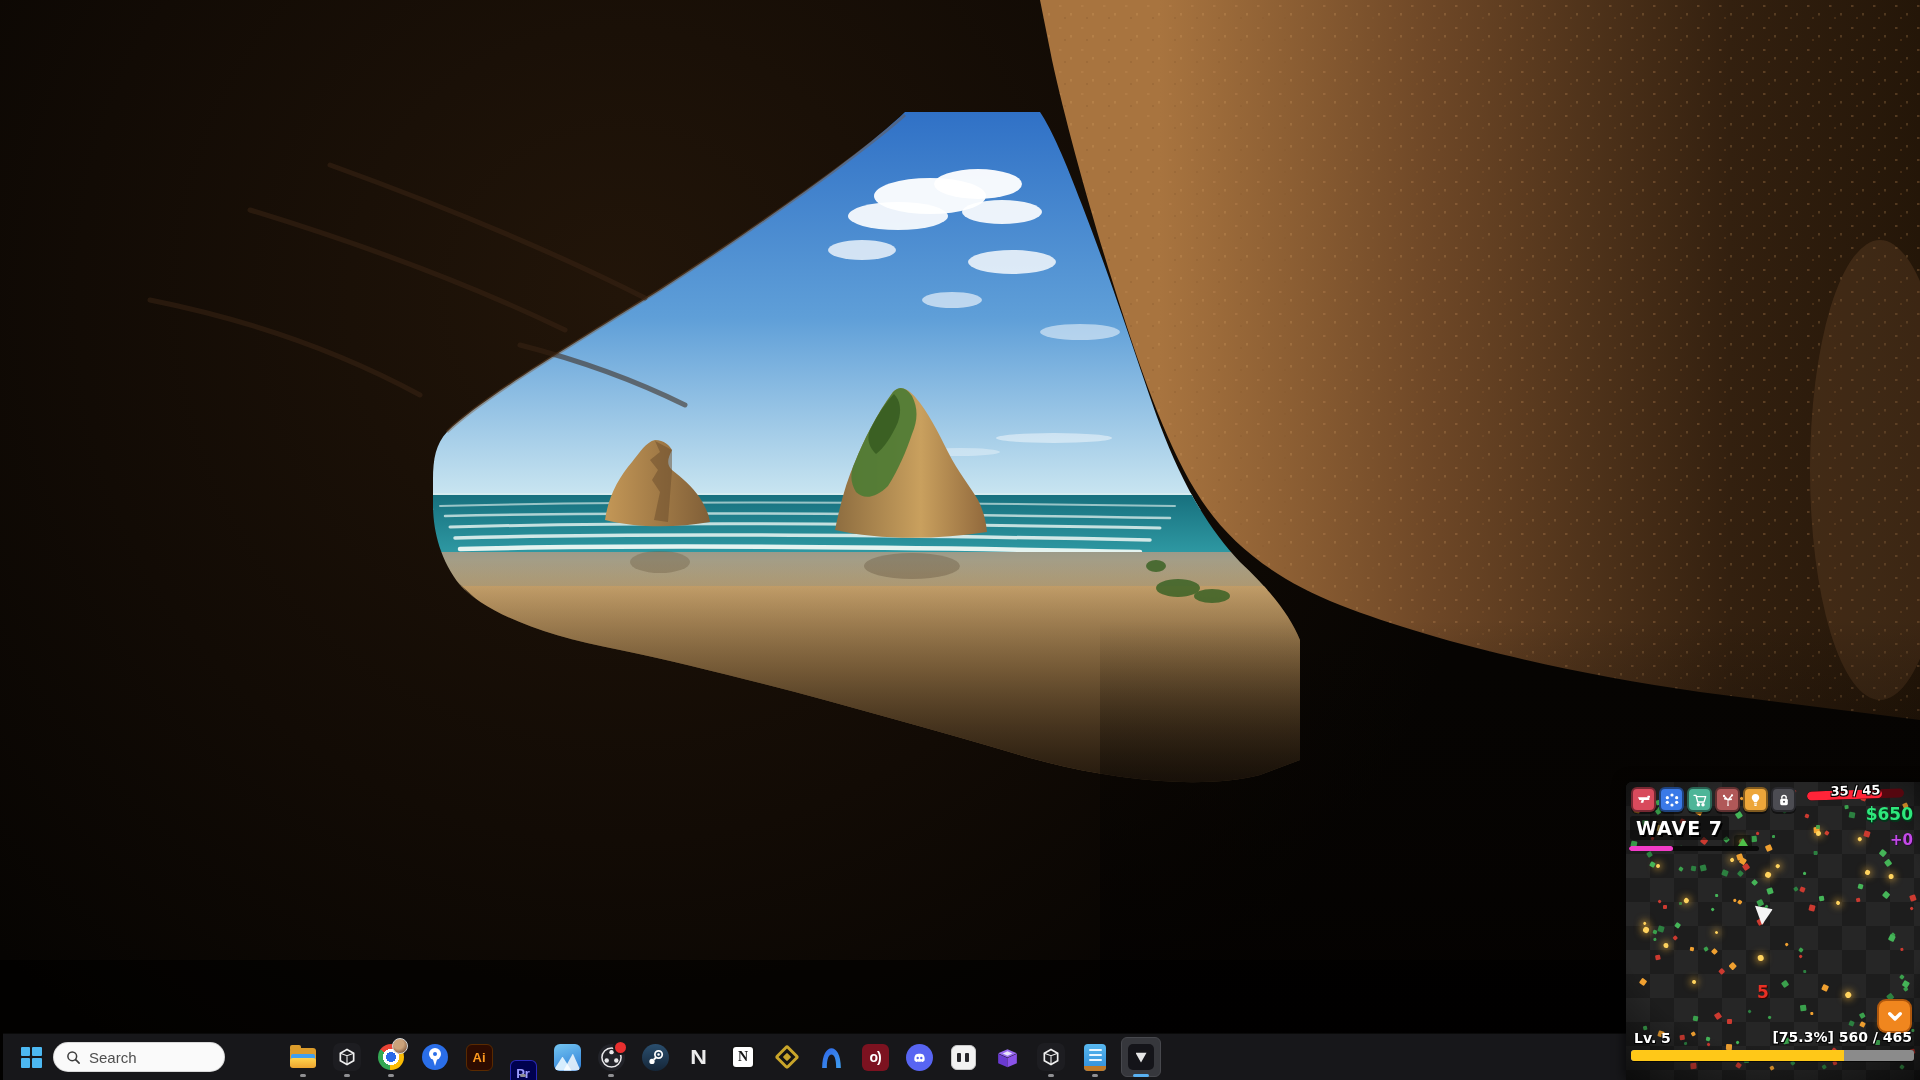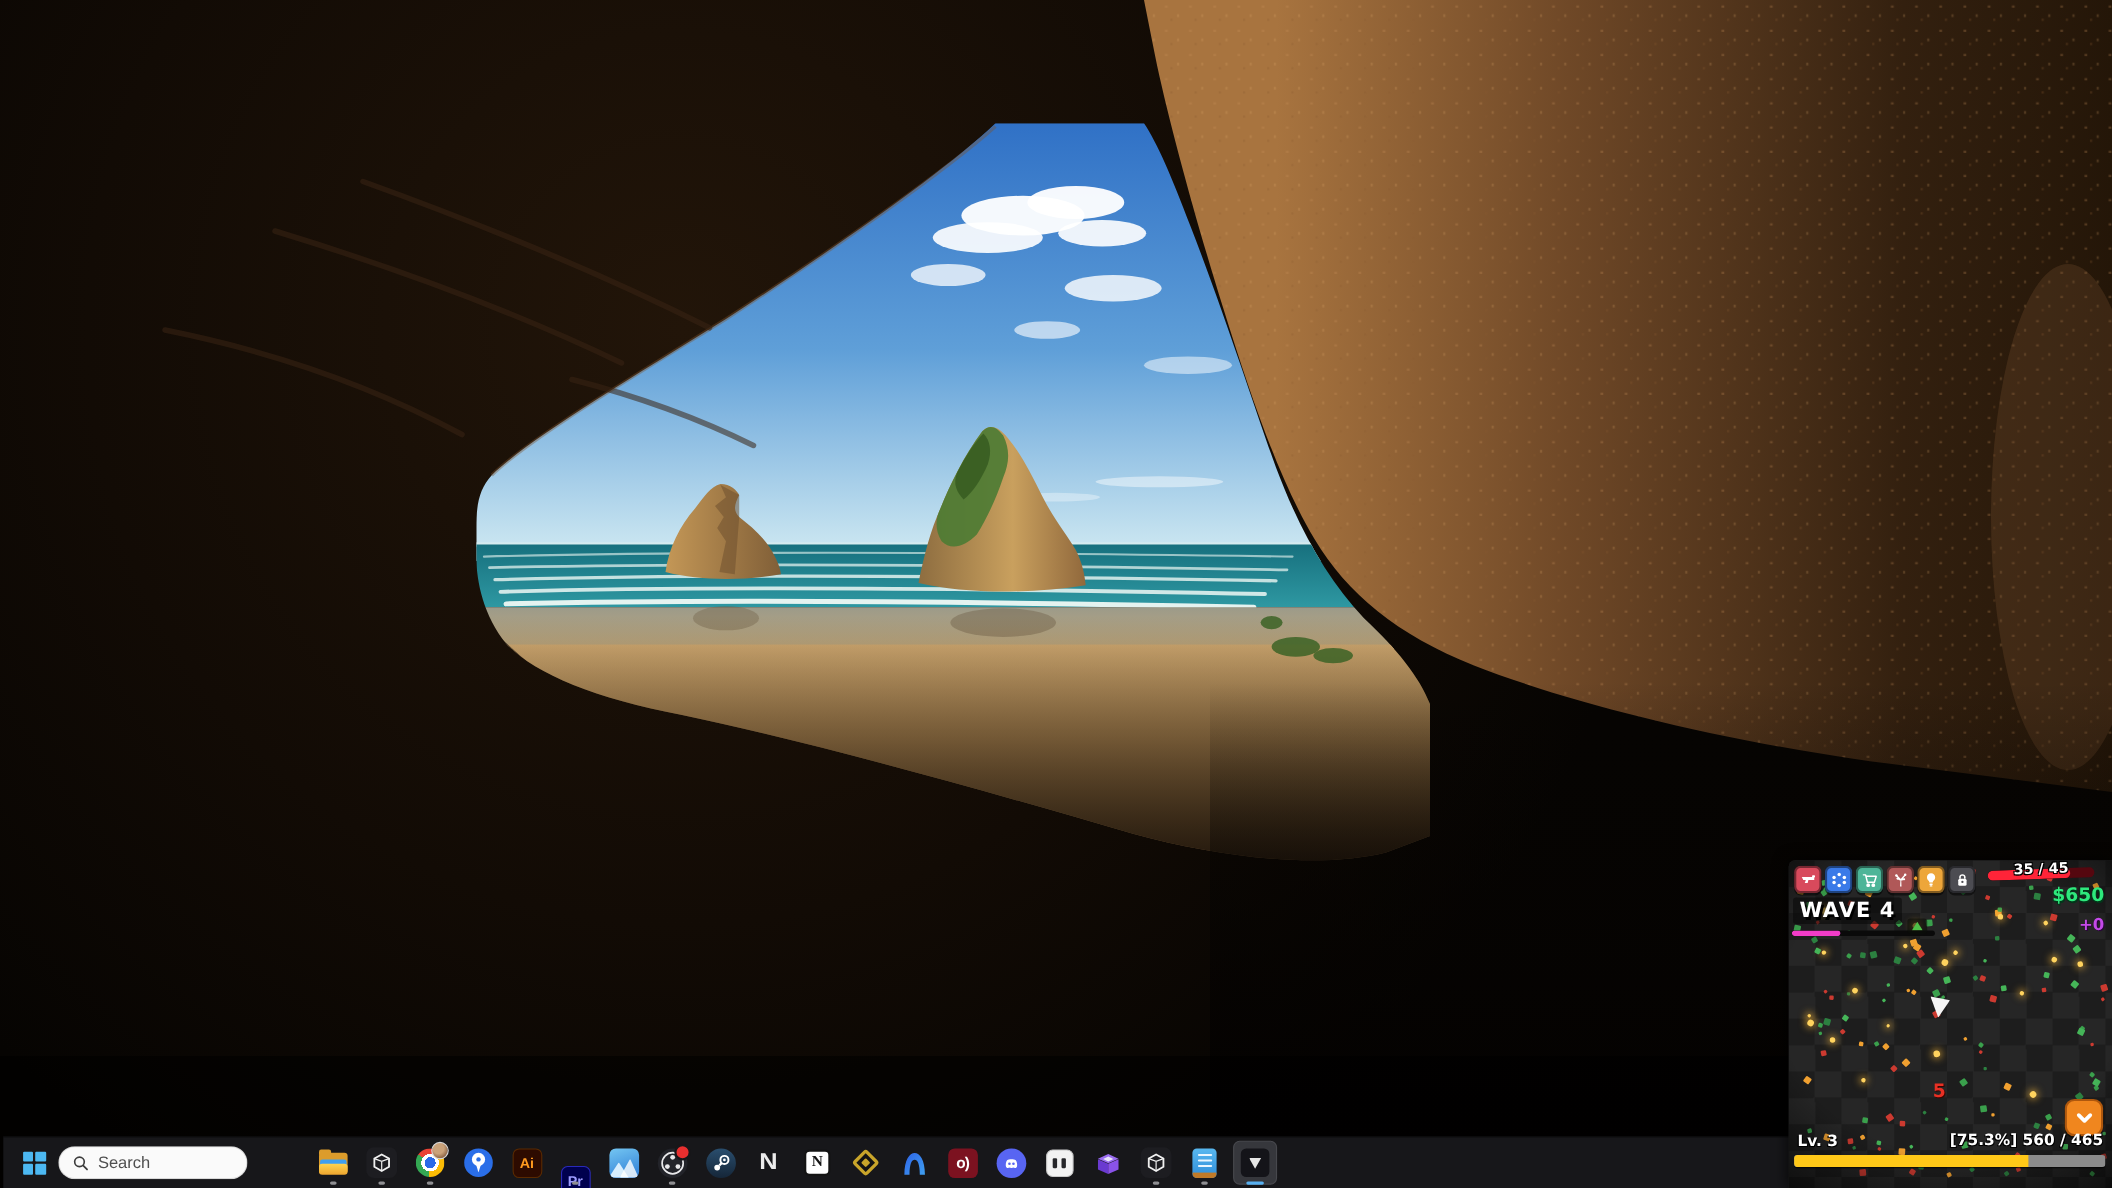--- a/index.html
+++ b/index.html
@@ -689,38 +689,38 @@
       </div>
 
       <div class="gm-health">
         <div class="gm-health-fill" style="width: 77.8%; background: rgb(255, 36, 56);"></div>
       </div>
       <div class="gm-health-label">35 / 45</div>
 
       <div class="gm-money" style="color: rgb(46, 232, 124);">$650</div>
       <div class="gm-bonus" style="color: rgb(196, 74, 232);">+0</div>
 
-      <div class="gm-wave">WAVE 4</div>
+      <div class="gm-wave">WAVE 7</div>
       <div class="gm-wavebar">
         <div class="gm-wavebar-fill" style="width: 34%; background: rgb(242, 60, 200);"></div>
       </div>
       <div class="gm-dir">
           <i></i>
         </div>
 
       <div class="gm-player"></div>
       <div class="gm-damage">5</div>
 
       <div class="gm-confirm" style="background: rgb(240, 134, 30);">
         <svg width="18" height="18" viewBox="0 0 24 24" fill="none" stroke="#fff" stroke-width="4.5" stroke-linecap="round" stroke-linejoin="round">
           <path d="M5,9 L12,16 L19,9"></path>
         </svg>
       </div>
 
-      <div class="gm-level">Lv. 3</div>
+      <div class="gm-level">Lv. 5</div>
       <div class="gm-xp-label">[75.3%] 560 / 465</div>
       <div class="gm-xpbar">
         <div class="gm-xpbar-rest"></div>
         <div class="gm-xp-fill" style="width: 75.3%; background: rgb(255, 200, 24);"></div>
       </div>
     </div>
   </div>
 
 </div>
 

